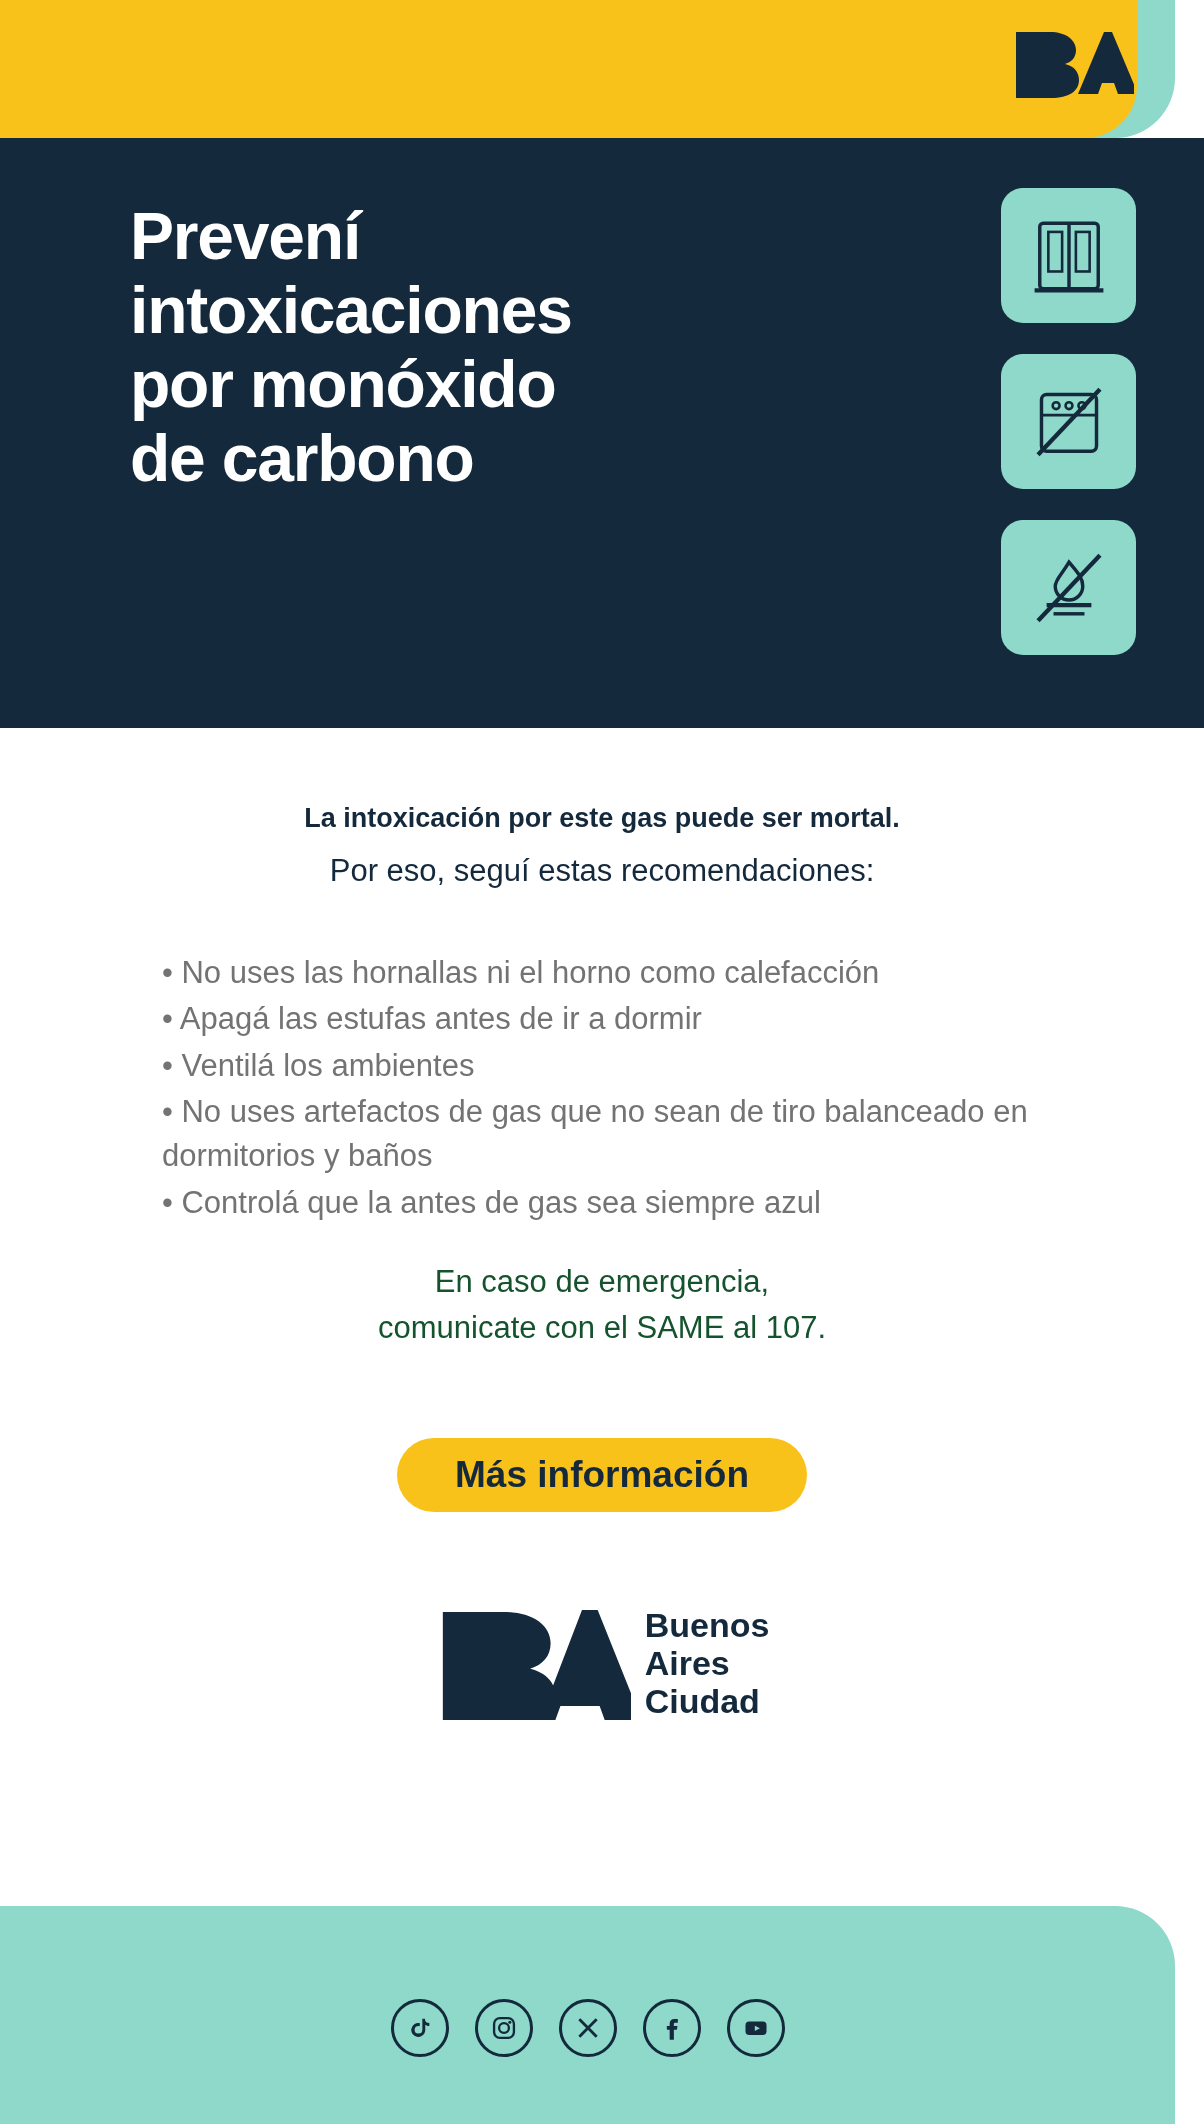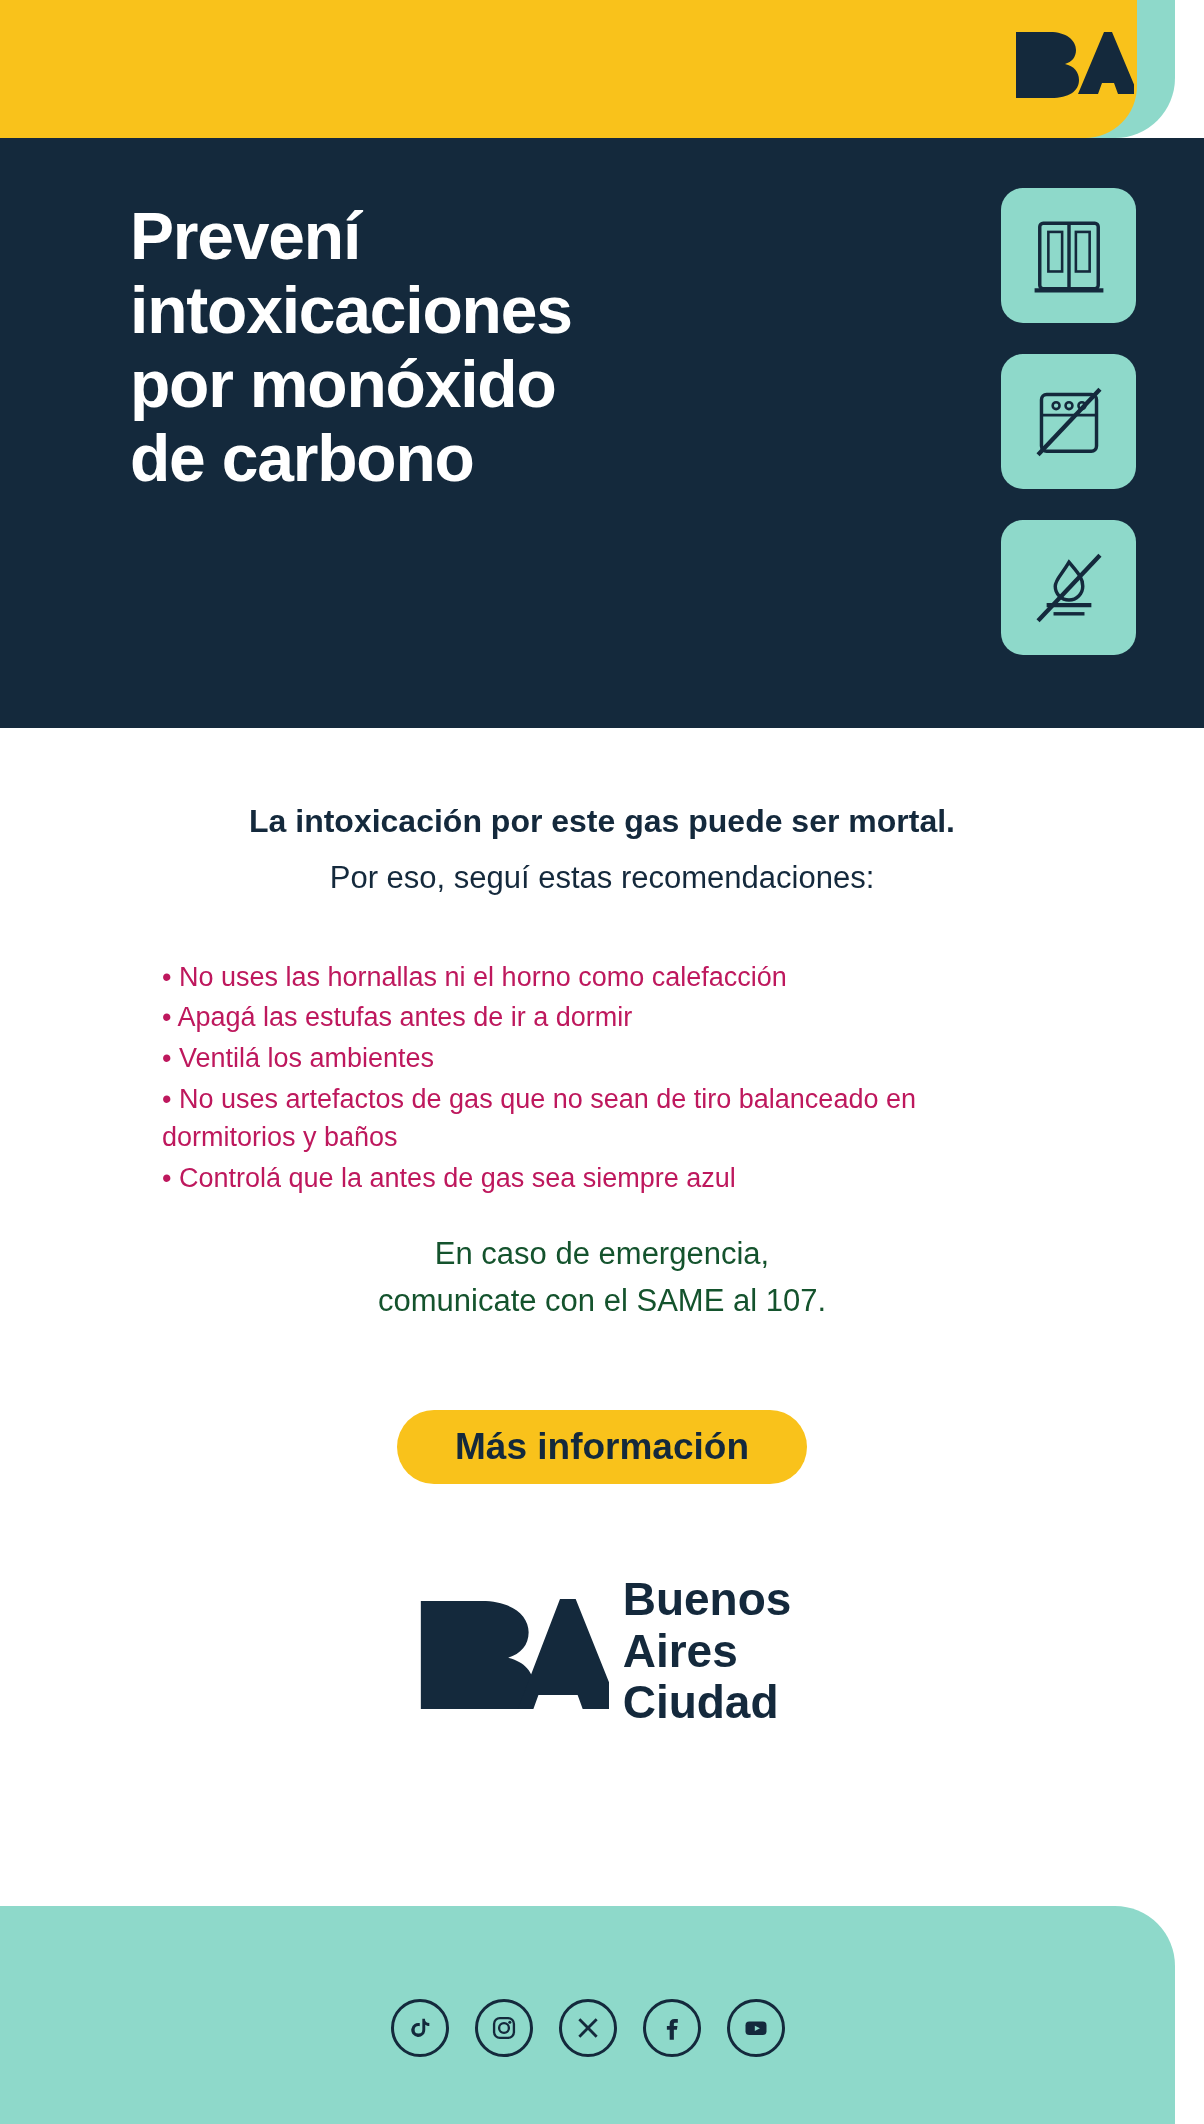--- a/index.html
+++ b/index.html
@@ -90,34 +90,34 @@
     position: relative;
     background: #ffffff;
     padding: 0 0 0 0;
   }
   .lead {
     text-align: center;
     color: #14293c;
     padding-top: 72px;
   }
   .lead-bold {
-    font-size: 32px;
+    font-size: 27px;
     font-weight: bold;
     line-height: 1.35;
   }
   .lead-sub {
     font-size: 31px;
     line-height: 1.5;
     margin-top: 12px;
   }
   .tips {
     margin: 56px auto 0 auto;
     width: 880px;
-    color: #be185d;
-    font-size: 27px;
+    color: #737373;
+    font-size: 31px;
     line-height: 1.43;
   }
   .tips .tip {
     margin-bottom: 2px;
   }
   .emergency {
     margin-top: 34px;
     text-align: center;
     color: #14532d;
     font-size: 31px;
@@ -143,21 +143,21 @@
   .logo-wrap {
     margin-top: 90px;
     display: flex;
     justify-content: center;
     align-items: center;
   }
   .logo-text {
     margin-left: 14px;
     color: #14293c;
     font-weight: bold;
-    font-size: 46px;
+    font-size: 34px;
     line-height: 1.12;
     white-space: pre-line;
   }
 
   
   .footer {
     position: absolute;
     bottom: 0;
     left: 0;
     width: 1175px;

